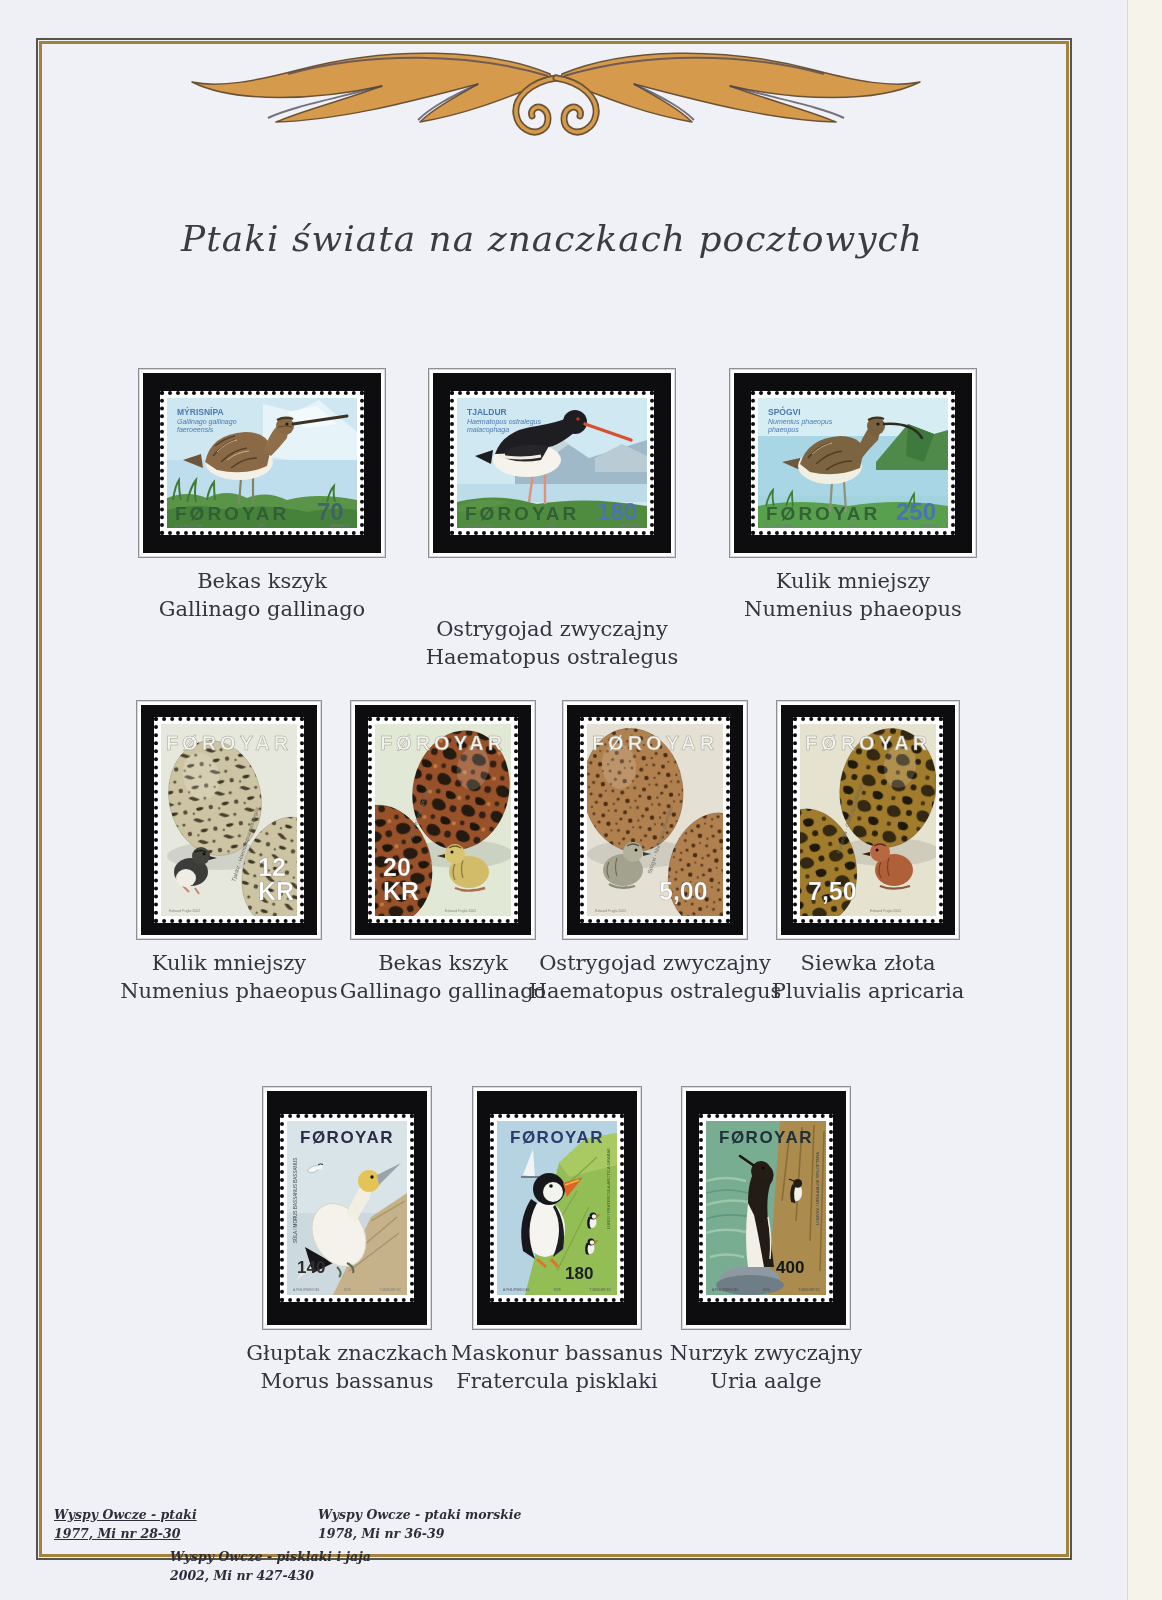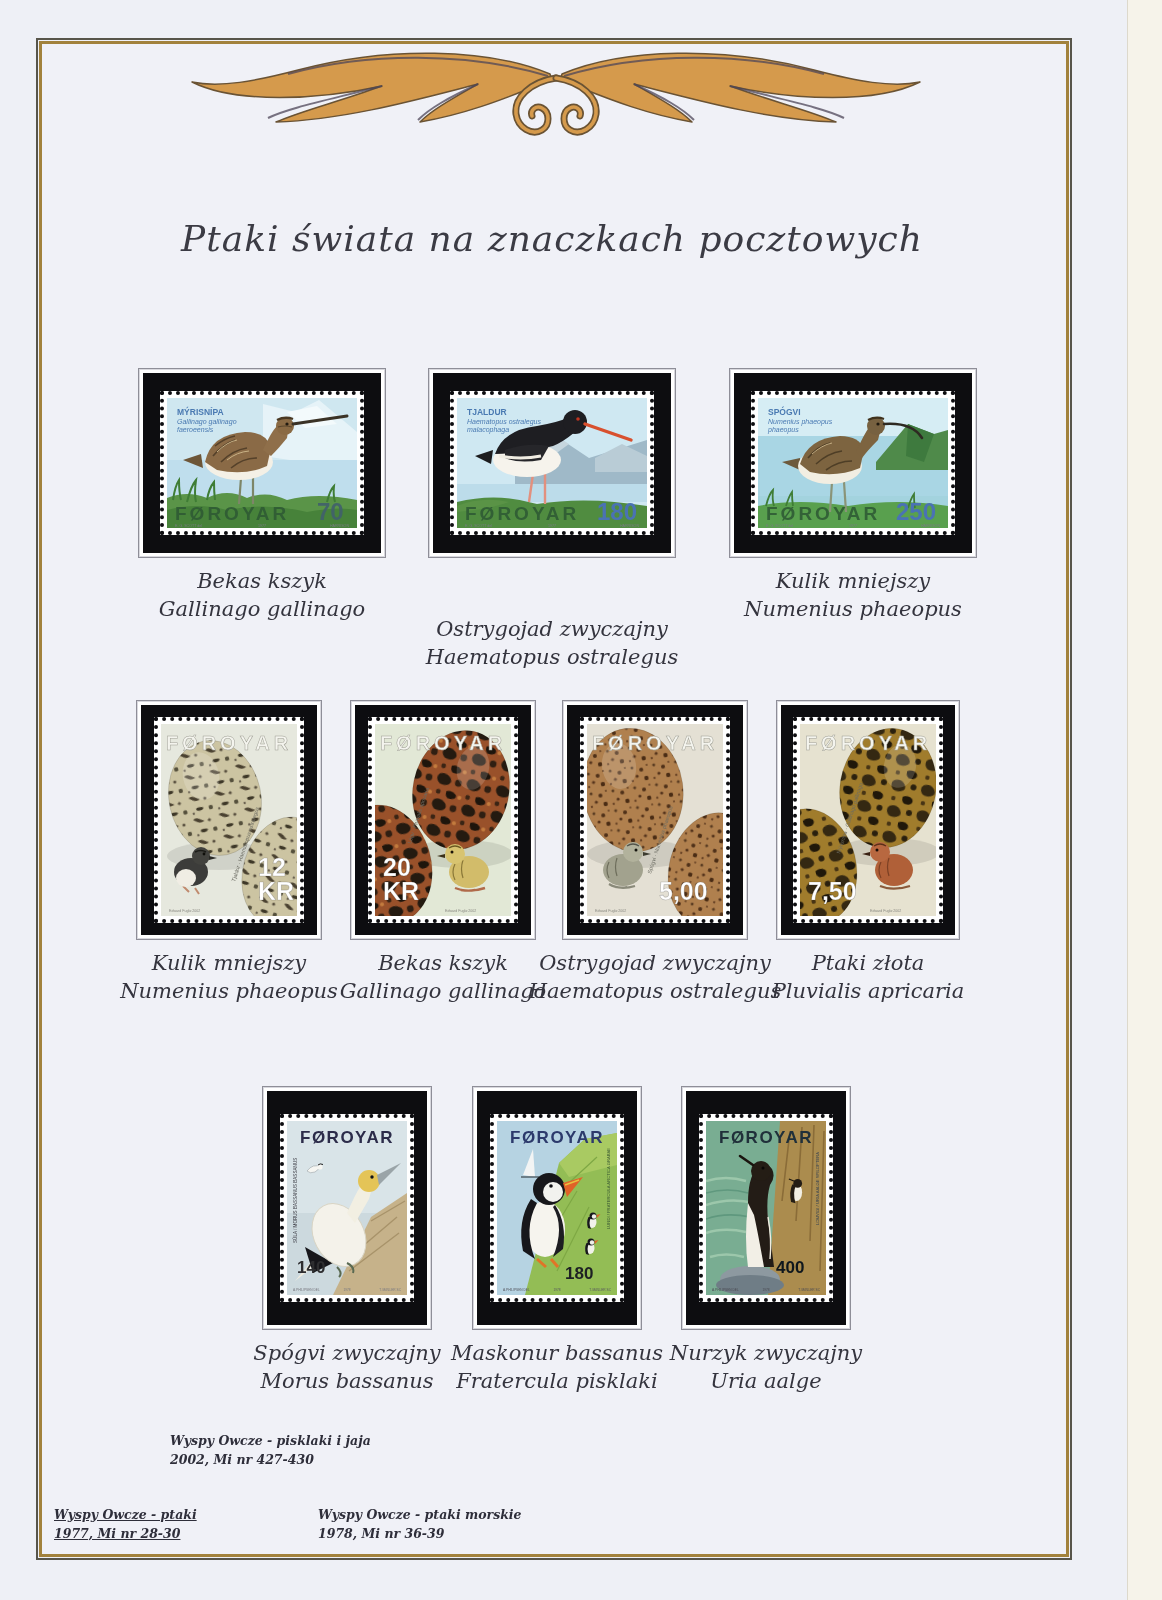--- a/index.html
+++ b/index.html
@@ -33,21 +33,21 @@
     border:1px solid #8e8e98;background:#ffffff;padding:4px;
     box-shadow:0 0 0 1px #d8d8de inset;
   }
   .mount-in{
     background:#0d0d10;width:100%;height:100%;box-sizing:border-box;
     display:flex;align-items:center;justify-content:center;
   }
   .stamp{
     background:#ffffff;border:4px dotted #0d0d10;padding:3px;line-height:0;
   }
-  .cap{margin-top:10px;text-align:center;font-style:italic;color:#34343e;
+  .cap{margin-top:10px;text-align:center;color:#34343e;
     font-size:21px;line-height:1.32;white-space:nowrap;}
   .legend{
     position:absolute;font-style:italic;font-weight:bold;font-size:12.5px;
     color:#2e2e3a;line-height:1.5;white-space:nowrap;
   }
   svg text{font-family:"Liberation Sans", sans-serif;}
 </style>
 </head>
 <body>
 
@@ -362,21 +362,21 @@
         </g>
         <text x="68" y="26" text-anchor="middle" font-size="20" font-weight="bold" letter-spacing="4" fill="#f4f4ee" stroke="#a0a096" stroke-width="0.5">FØROYAR</text>
         <text x="8" y="176" font-size="25" font-weight="bold" fill="#ffffff" stroke="#00000040" stroke-width="0.7">7,50</text>
         <text transform="rotate(-72 40 130)" x="40" y="130" font-size="5.4" fill="#6b6b62">Mýrisnípa · Gallinago gallinago</text>
         <text x="70" y="188" font-size="3.6" fill="#8a8a82">Edward Fuglø 2002</text>
       </svg>
     </div>
       </div>
   </div>
   <div class="cap">
-    <div>Ptaki złota</div>
+    <div>Siewka złota</div>
     <div>Pluvialis apricaria</div>
   </div>
 </div>
 
 <div class="cell" style="left:262px;top:1086px;width:170px;">
   <div class="mount" style="width:170px;height:244px;box-sizing:border-box;">
     <div class="mount-in">
         <div class="stamp">
       <svg width="120" height="174" viewBox="0 0 120 174">
         <rect width="120" height="174" fill="#d9e4e8"></rect>
@@ -402,21 +402,21 @@
         <text transform="rotate(-90 10 122)" x="10" y="122" font-size="4.6" fill="#3c3c44">SÚLA / MORUS BASSANUS BASSANUS</text>
         <text x="10" y="152" font-size="17" font-weight="bold" fill="#2e2e30">140</text>
         <text x="6" y="170" font-size="3.2" fill="#77777f">A.PHILIPSEN DEL</text>
         <text x="60" y="170" font-size="3.2" fill="#77777f" text-anchor="middle">1978</text>
         <text x="114" y="170" font-size="3.2" fill="#77777f" text-anchor="end">T. MØLLER SC</text>
       </svg>
     </div>
       </div>
   </div>
   <div class="cap">
-    <div>Spógvi zwyczajny</div>
+    <div>Głuptak znaczkach</div>
     <div>Morus bassanus</div>
   </div>
 </div>
 
 <div class="cell" style="left:472px;top:1086px;width:170px;">
   <div class="mount" style="width:170px;height:244px;box-sizing:border-box;">
     <div class="mount-in">
         <div class="stamp">
       <svg width="120" height="174" viewBox="0 0 120 174">
         <rect width="120" height="174" fill="#b6d3e2"></rect>
@@ -505,20 +505,20 @@
   <div class="cap">
     <div>Nurzyk zwyczajny</div>
     <div>Uria aalge</div>
   </div>
 </div>
 
 <div class="legend" style="left:54px;top:1506px;text-decoration:underline;">
   <div>Wyspy Owcze - ptaki</div>
   <div>1977, Mi nr 28-30</div>
 </div>
-<div class="legend" style="left:170px;top:1432px;">
+<div class="legend" style="left:170px;top:1548px;">
   <div>Wyspy Owcze - pisklaki i jaja</div>
   <div>2002, Mi nr 427-430</div>
 </div>
 <div class="legend" style="left:318px;top:1506px;">
   <div>Wyspy Owcze - ptaki morskie</div>
   <div>1978, Mi nr 36-39</div>
 </div>
 
 </body></html>

